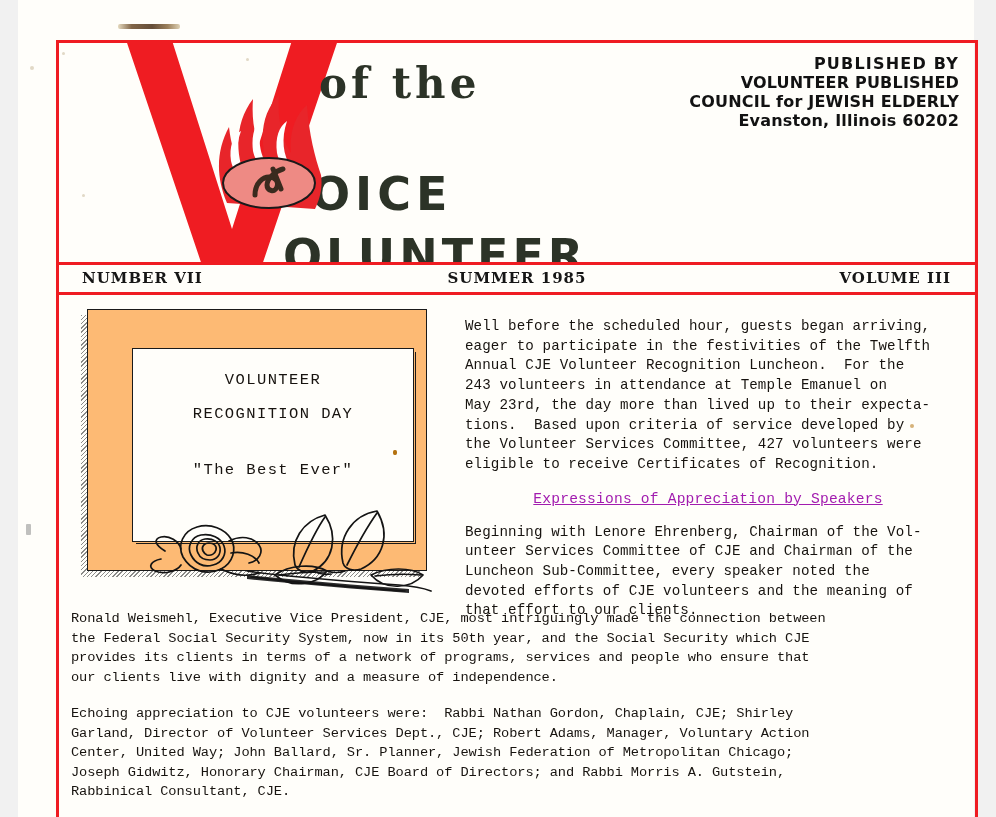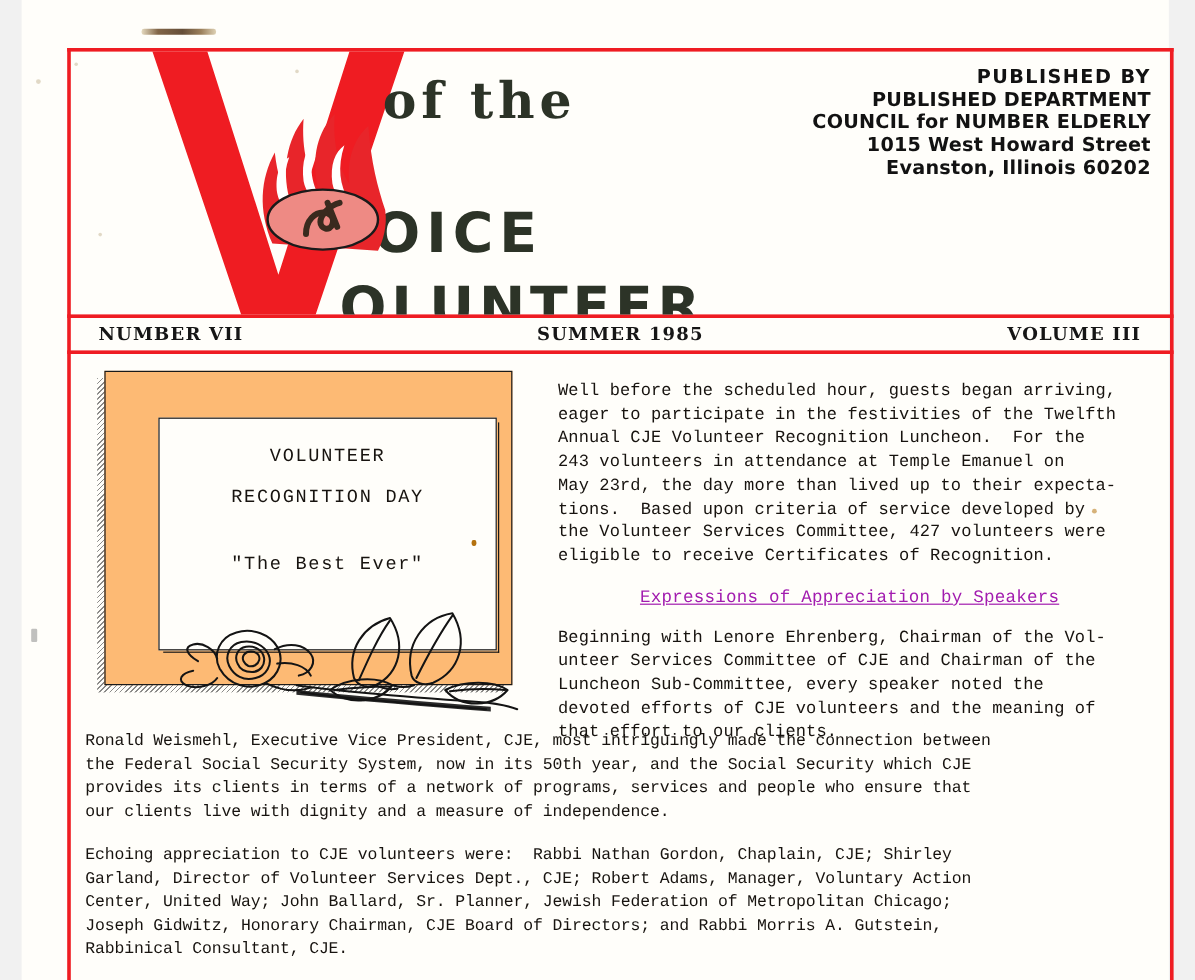--- a/index.html
+++ b/index.html
@@ -341,23 +341,22 @@
       </svg>
 
       <div class="title-stack">
         <div class="t-line t-ofthe">of the</div>
         <div class="t-line t-oice">OICE</div>
         <div class="t-line t-olunteer">OLUNTEER</div>
       </div>
 
       <div class="publisher">
         <div class="pub-wide">PUBLISHED  BY</div>
-        <div>PUBLISHED      DEPARTMENT</div>
-        <div>COUNCIL for NUMBER ELDERLY</div>
-        <div>1015 West Howard Street</div>
+        <div>VOLUNTEER      PUBLISHED</div>
+        <div>COUNCIL for JEWISH ELDERLY</div>
         <div>Evanston, Illinois  60202</div>
       </div>
     </div>
 
     <div class="rule rule-a"></div>
     <div class="issuebar">
       <span class="iss-number">NUMBER VII</span>
       <span class="iss-season">SUMMER 1985</span>
       <span class="iss-volume">VOLUME III</span>
     </div>

